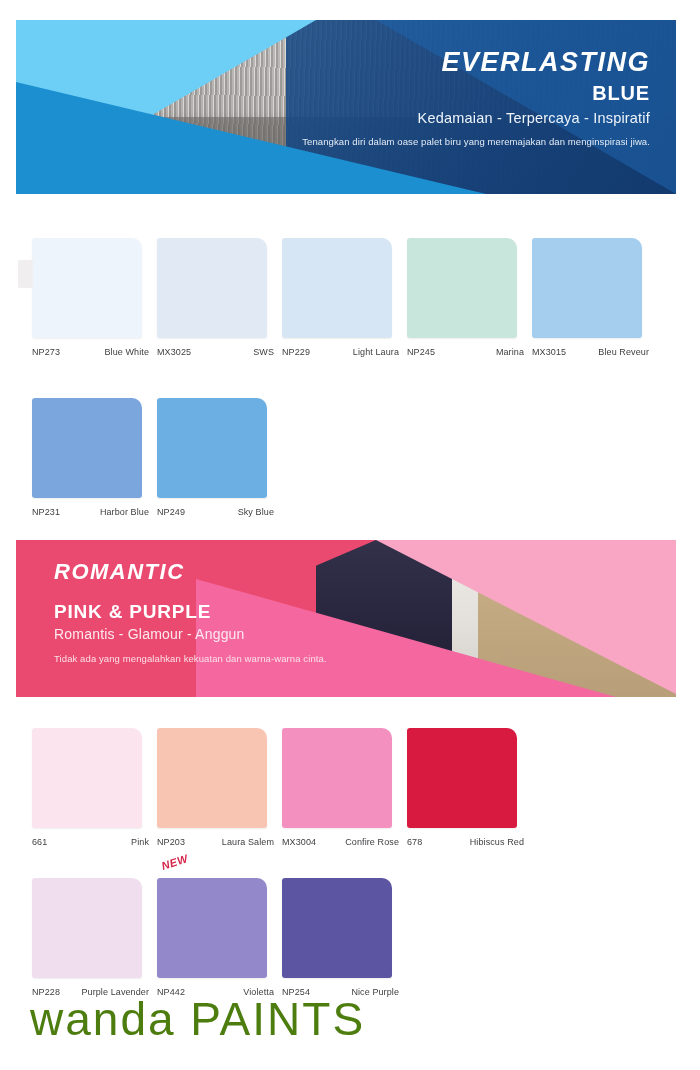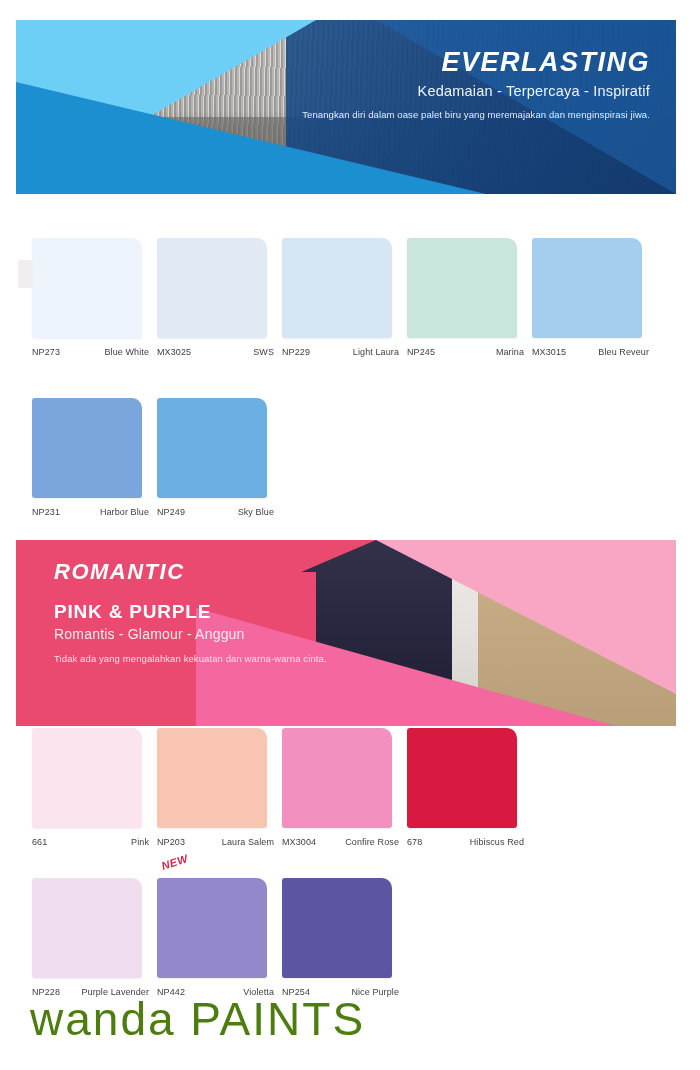--- a/index.html
+++ b/index.html
@@ -43,21 +43,21 @@
     width: 660px;
     overflow: hidden;
   }
   .banner-blue {
     top: 20px;
     height: 174px;
     background: #1b4f8f;
   }
   .banner-pink {
     top: 540px;
-    height: 186px;
+    height: 157px;
     background: #e8466f;
   }
 
   
   .photo {
     position: absolute;
     inset: 0;
   }
   
   .photo-blue {
@@ -259,20 +259,21 @@
     <div class="photo photo-blue">
       <div class="photo-blue-lower"></div>
     </div>
     <div class="tri b-tri-dark"></div>
     <div class="tri b-tri-light"></div>
     <div class="tri b-tri-mid"></div>
     <div class="tri b-tri-dark-wedge"></div>
 
     <div class="banner-text bt-blue">
       <div class="bt-script">EVERLASTING</div>
+      <div class="bt-title">BLUE</div>
       <div class="bt-tagline">Kedamaian - Terpercaya - Inspiratif</div>
       <div class="bt-desc">Tenangkan diri dalam oase palet biru yang meremajakan dan menginspirasi jiwa.</div>
     </div>
   </div>
 
   <div class="banner banner-pink">
     <div class="photo">
       <div class="photo-pink-wall"></div>
       <div class="photo-pink-bed"></div>
       <div class="photo-pink-blanket"></div>

